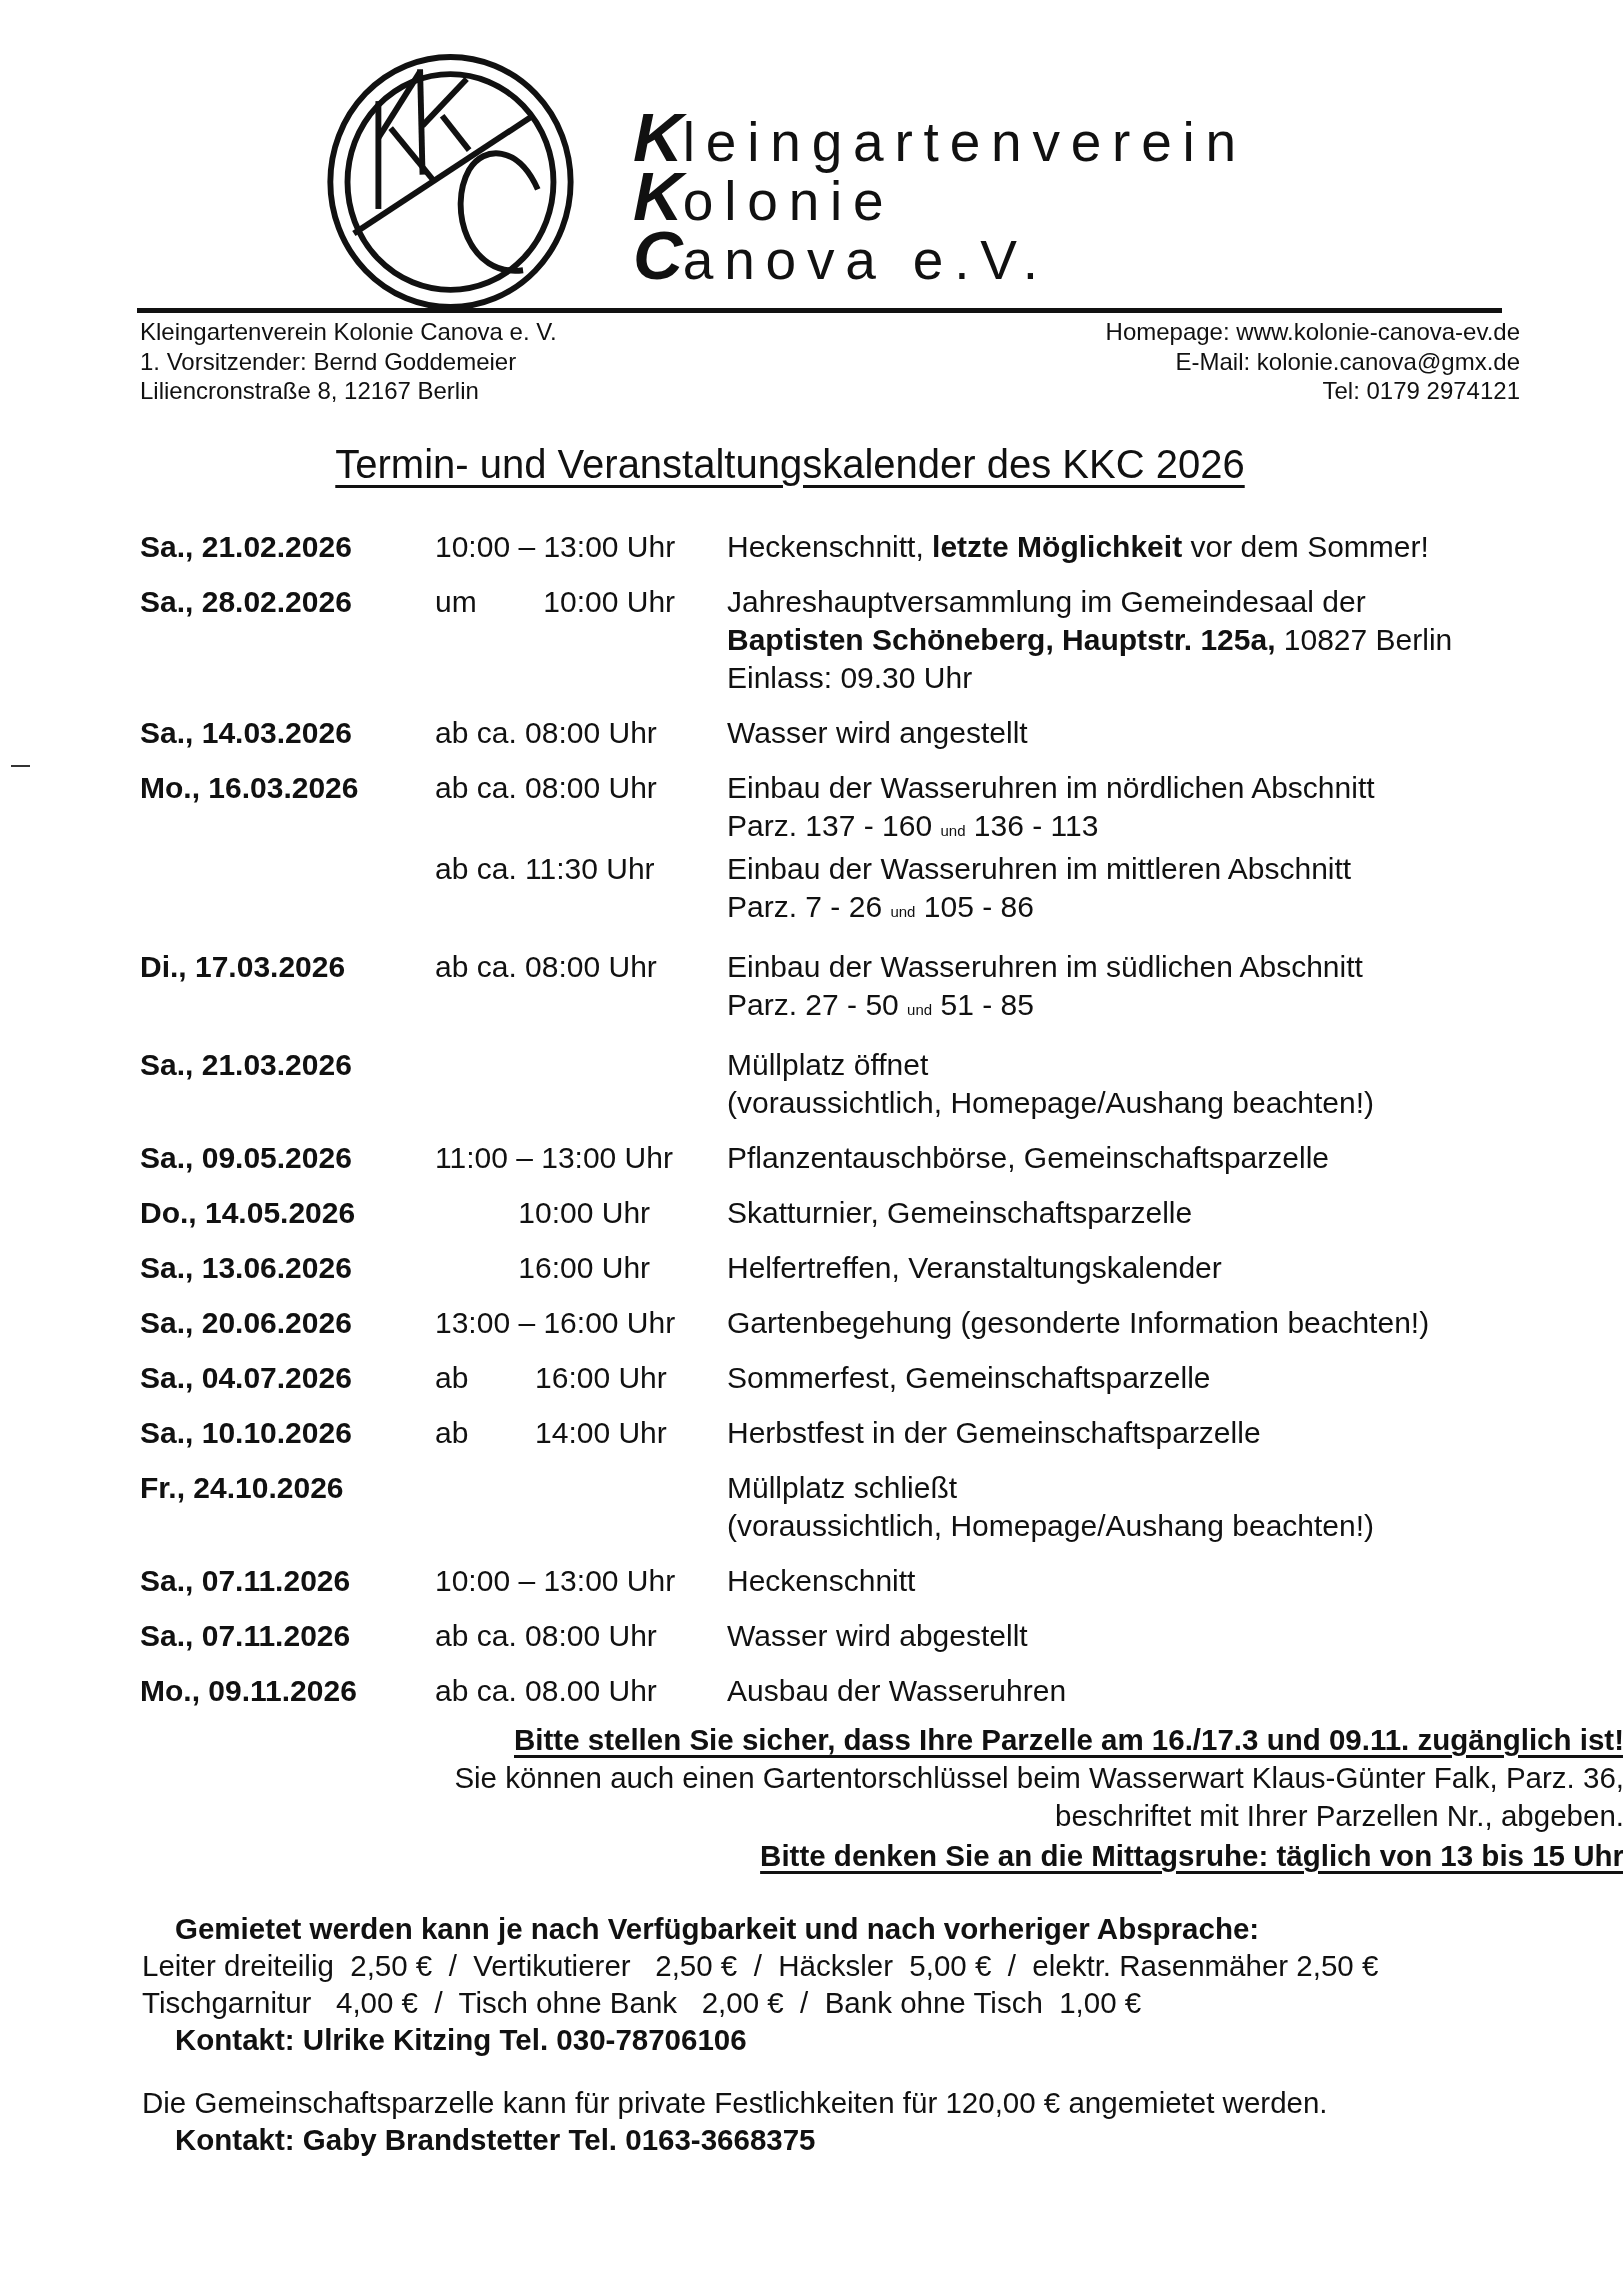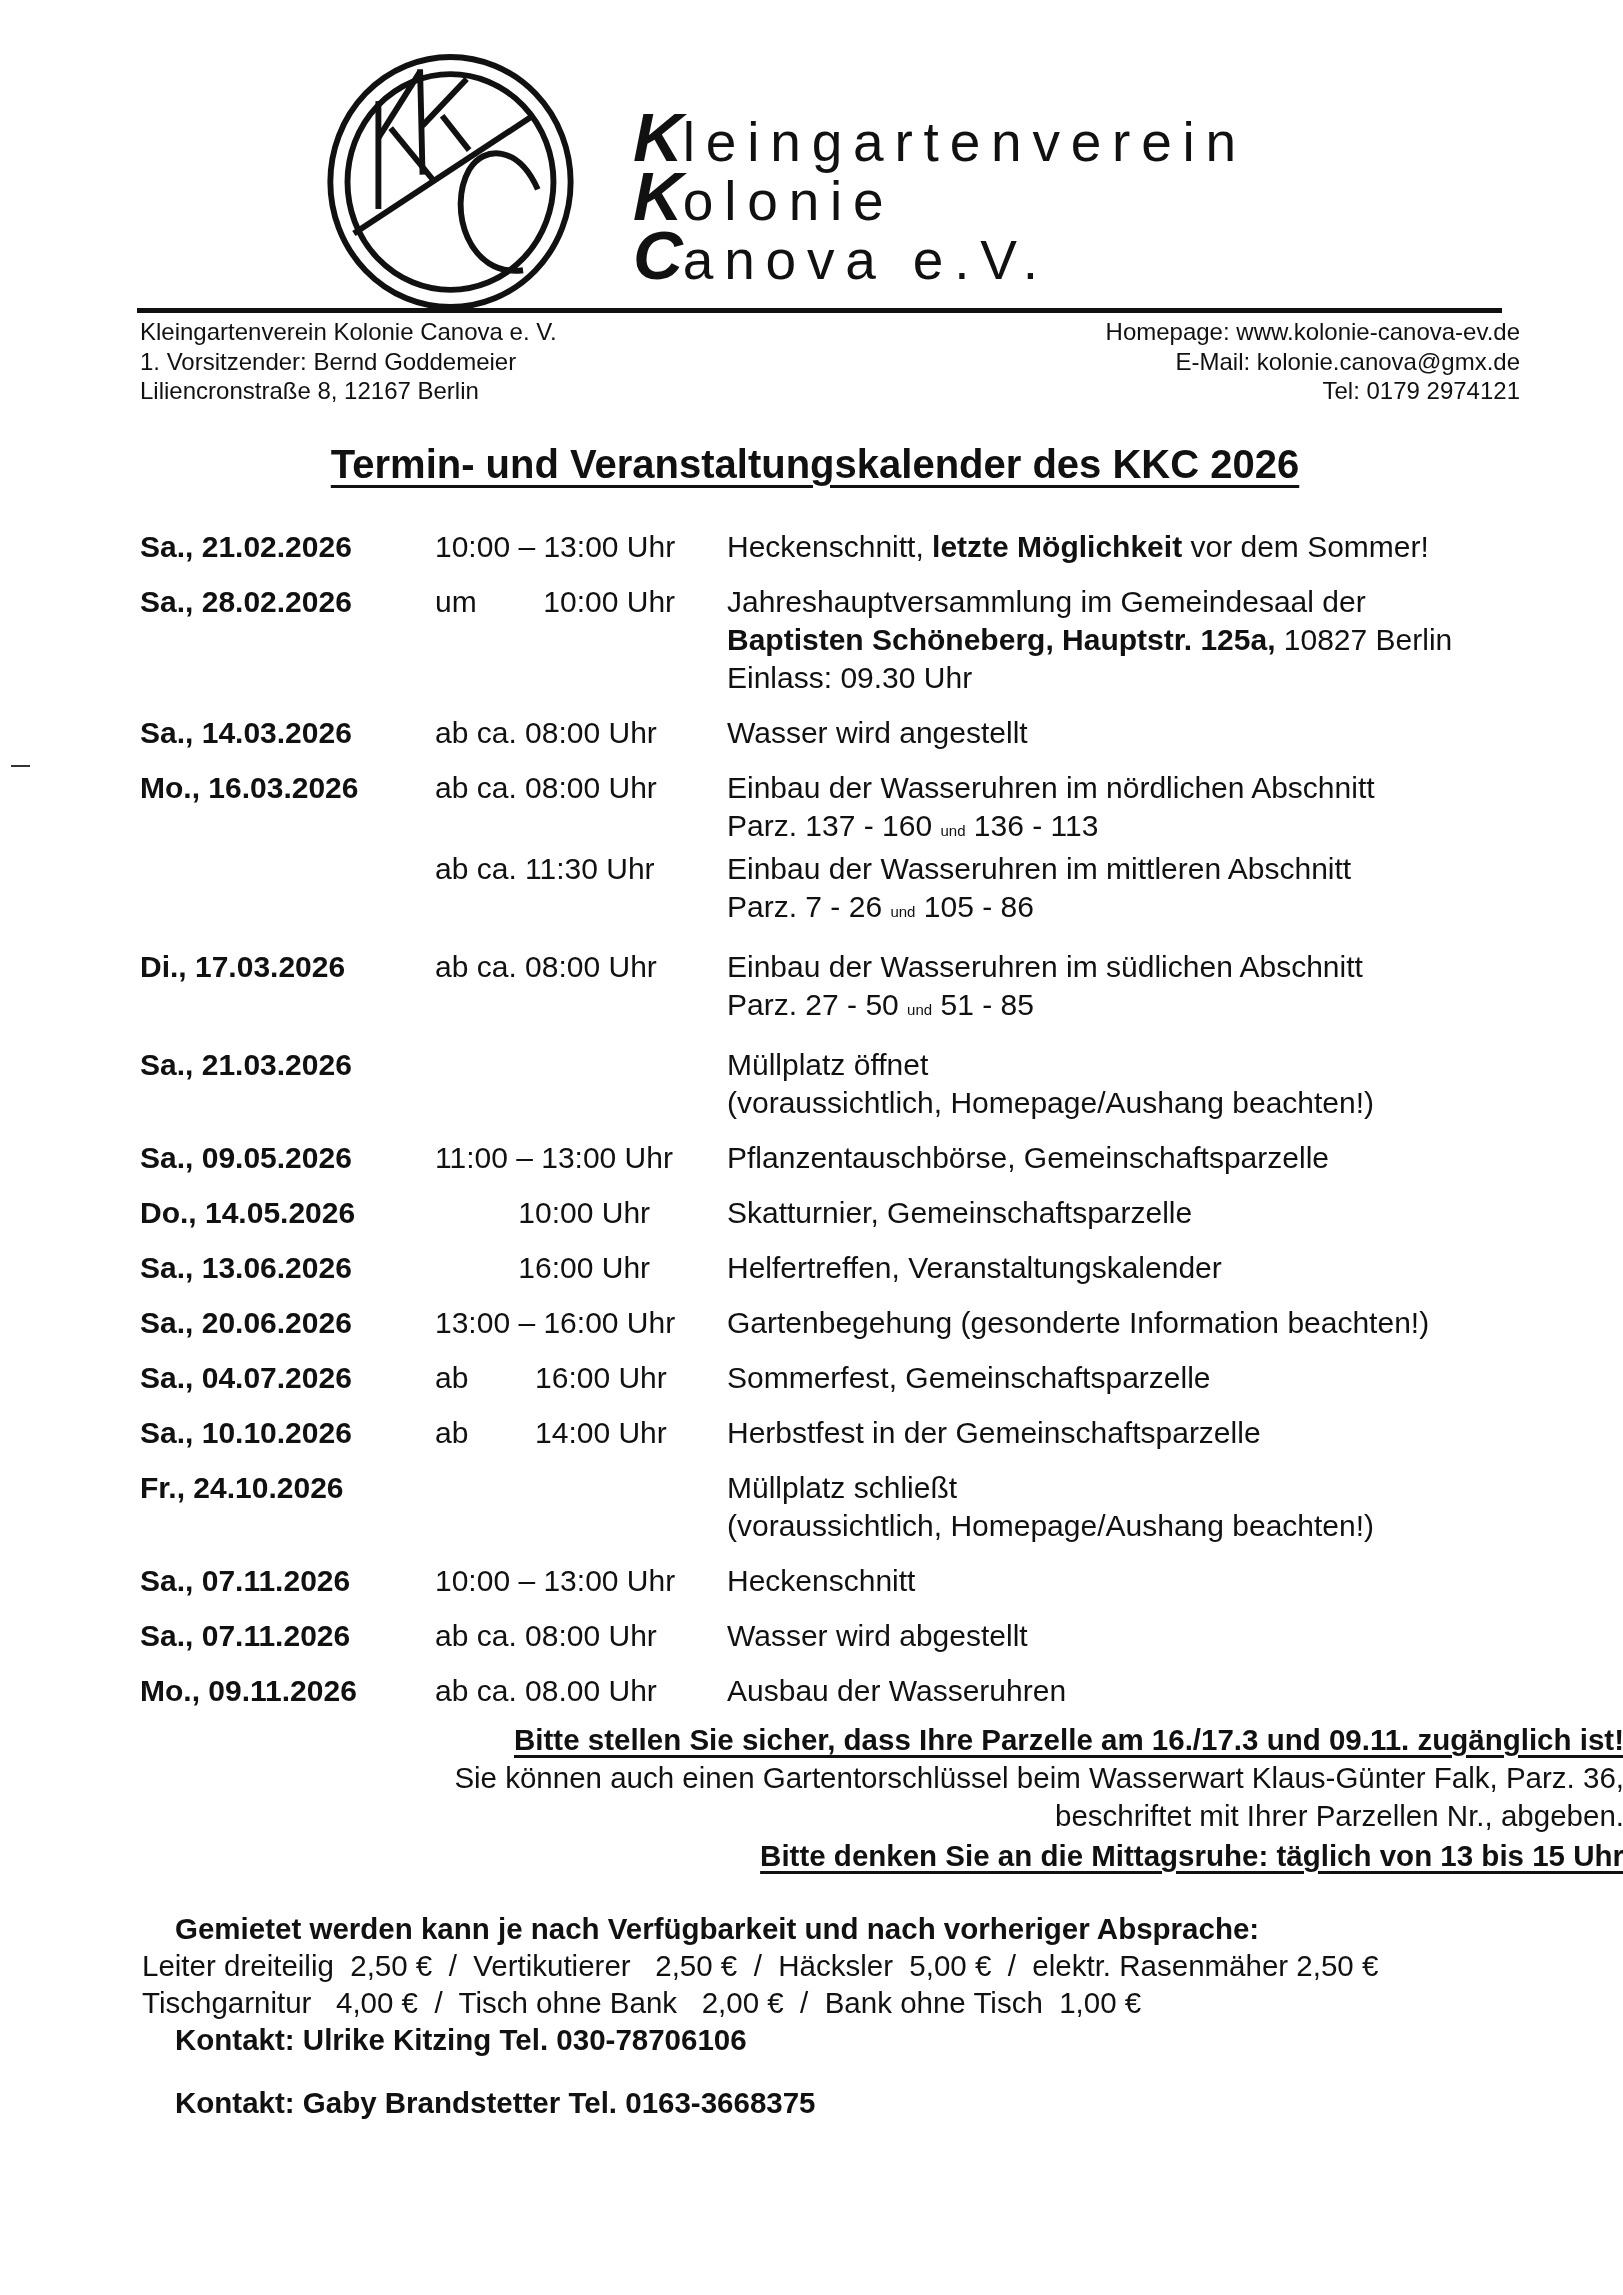--- a/index.html
+++ b/index.html
@@ -8,21 +8,21 @@
   #logo { left:322px; top:52px; width:255px; height:260px; }
   .brand-line { position:absolute; left:633px; font-family:"Liberation Sans", sans-serif; font-size:55px; letter-spacing:10.8px; line-height:1; color:#111; white-space:nowrap; }
   .brand-line .cap { font-weight:bold; font-style:italic; font-size:69px; letter-spacing:0; }
   #brand-1 { top:103px; }
   #brand-2 { top:162px; }
   #brand-3 { top:221px; }
   #header-rule { left:137px; top:308px; width:1365px; height:4.9px; background:#111; }
   .addr { position:absolute; font-size:24px; line-height:29.5px; white-space:nowrap; }
   #addr-left { left:140px; top:317px; }
   #addr-right { right:104px; top:317px; text-align:right;margin-left:24px; }
-  #title { left:0; width:1580px; top:442px; text-align:center; font-size:40px; font-weight:bold;padding-left:25px; }
+  #title { left:0; width:1580px; top:442px; text-align:center; font-size:40px; font-weight:normal; }
   #title span { text-decoration:underline; text-decoration-thickness:3.4px; text-underline-offset:6.9px; }
   #events { position:absolute; left:140px; top:528px; width:1424px; }
   .ev { display:flex; font-size:30px; line-height:38px; margin-bottom:17px; }
   .ev-date { width:295px; font-weight:bold; flex-shrink:0; }
   .ev-slots { flex:1; }
   .slot { display:flex; }
   .slot-time { width:292px; flex-shrink:0; white-space:pre; }
   .slot-desc { flex:1; }
   .small-und { font-size:15px; }
   .notice { position:absolute; left:0; width:1624px; text-align:right; font-size:29.5px; line-height:37px; }
@@ -234,15 +234,16 @@
 <div id="notice-2" class="notice">Sie können auch einen Gartentorschlüssel beim Wasserwart Klaus-Günter Falk, Parz. 36,</div>
 <div id="notice-3" class="notice">beschriftet mit Ihrer Parzellen Nr., abgeben.</div>
 <div id="notice-4" class="notice"><span>Bitte denken Sie an die Mittagsruhe: täglich von 13 bis 15 Uhr</span></div>
 
 <div id="rental">
   <div class="b">Gemietet werden kann je nach Verfügbarkeit und nach vorheriger Absprache:</div>
   <div style="white-space:pre">Leiter dreiteilig  2,50 €  /  Vertikutierer   2,50 €  /  Häcksler  5,00 €  /  elektr. Rasenmäher 2,50 €</div>
   <div style="white-space:pre">Tischgarnitur   4,00 €  /  Tisch ohne Bank   2,00 €  /  Bank ohne Tisch  1,00 €</div>
   <div class="b">Kontakt: Ulrike Kitzing Tel. 030-78706106</div>
   <div class="gap"></div>
+  <div>Die Gemeinschaftsparzelle kann für private Festlichkeiten für 120,00 € angemietet werden.</div>
   <div class="b">Kontakt: Gaby Brandstetter Tel. 0163-3668375</div>
 </div>
 
 
 </body></html>

